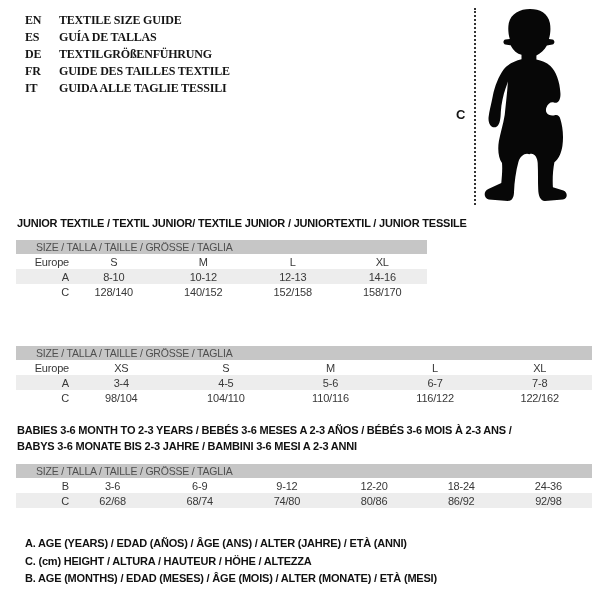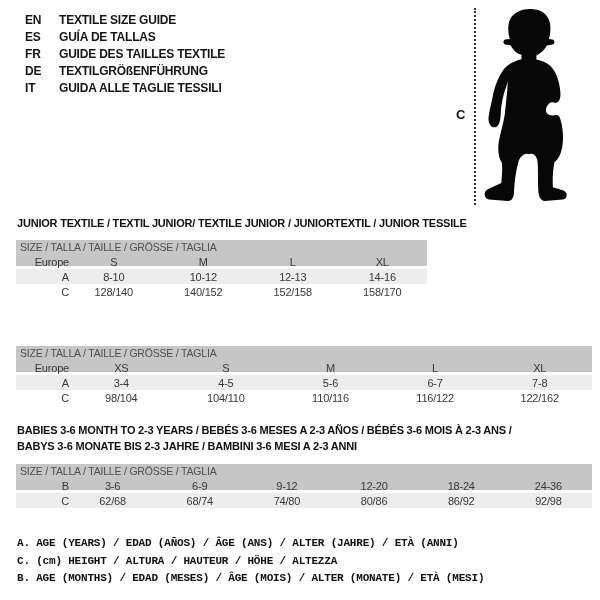--- a/index.html
+++ b/index.html
@@ -6,51 +6,51 @@
   html, body { background: #ffffff; }
   .canvas {
     position: relative;
     width: 600px;
     height: 600px;
     background: #ffffff;
     font-family: "Liberation Sans", "DejaVu Sans", sans-serif;
     overflow: hidden;
   }
   
-  .langs { position: absolute; left: 25px; top: 12px; }
+  .langs { position: absolute; left: 25px; top: 12px; font-family: Liberation Serif, serif; }
   .lang-row { line-height: 17px; font-weight: bold; font-size: 12px; letter-spacing: -0.2px; color: #151515; white-space: nowrap; }
   .lang-code { display: inline-block; width: 34px; }
   
   .measure-line { position: absolute; left: 474px; top: 8px; height: 197px; width: 0; border-left: 2px dotted #333; }
   .measure-label { position: absolute; left: 456px; top: 107px; font-weight: bold; font-size: 13px; color: #151515; }
   .silhouette { position: absolute; left: 480px; top: 7px; }
   
   .sec-title { position: absolute; left: 17px; font-weight: bold; font-size: 11px; letter-spacing: -0.2px; color: #111; white-space: nowrap; line-height: 16px; }
   .sub { font-size: 7.5px; vertical-align: -2px; }
   
-  .size-bar { position: absolute; left: 16px; height: 26px; background: #c6c6c6; color: #4f4f4f; font-size: 10.5px; line-height: 14px; padding-left: 4px; letter-spacing: -0.2px; white-space: nowrap; }
+  .size-bar { position: absolute; left: 16px; height: 14px; background: #c6c6c6; color: #4f4f4f; font-size: 10.5px; line-height: 14px; padding-left: 20px; letter-spacing: -0.2px; white-space: nowrap; }
   
   table.size-table { position: absolute; left: 16px; border-collapse: collapse; table-layout: fixed; }
   table.size-table td { height: 15px; font-size: 11px; color: #383838; text-align: center; vertical-align: middle; letter-spacing: -0.2px; padding: 0; }
   table.size-table td.lbl { text-align: right; padding-left: 4px; }
   table.size-table tr.alt td { background: #ededed; }
   
-  .legend { position: absolute; left: 17px; top: 535px; font-family: Liberation Mono, monospace; }
+  .legend { position: absolute; left: 25px; top: 535px; }
   .legend-line { font-weight: bold; font-size: 11px; letter-spacing: -0.2px; line-height: 17.5px; color: #111; white-space: nowrap; }
 </style>
 </head>
 <body>
 
 <div class="canvas">
 
   <div class="langs">
     <div class="lang-row"><span class="lang-code">EN</span><span>TEXTILE SIZE GUIDE</span></div>
     <div class="lang-row"><span class="lang-code">ES</span><span>GUÍA DE TALLAS</span></div>
+    <div class="lang-row"><span class="lang-code">DE</span><span>TEXTILGRÖßENFÜHRUNG</span></div>
     <div class="lang-row"><span class="lang-code">FR</span><span>GUIDE DES TAILLES TEXTILE</span></div>
-    <div class="lang-row"><span class="lang-code">DE</span><span>TEXTILGRÖßENFÜHRUNG</span></div>
     <div class="lang-row"><span class="lang-code">IT</span><span>GUIDA ALLE TAGLIE TESSILI</span></div>
   </div>
 
   <div class="measure-line"></div>
   <div class="measure-label">C</div>
   <svg class="silhouette" width="90" height="198" viewBox="0 0 90 198">
     <path fill="#070707" d="M50 2 C40 2 31 6.5 28.8 16 C27.8 21.5 28.3 27 29.8 32 L25.4 32.5 C22.8 33 22.8 37 25.4 37.5 L30.6 38.3 C33 43.5 37.5 47 41.5 47.8 L41.5 52.3 C34 54.3 27.2 57.5 23.6 62.5 C18.6 69.5 14.8 79 12.8 89 C11.2 97 9.2 104.5 8.6 110 C7.8 117.5 12.4 122.3 16.9 119.4 C20.1 117.2 20.6 111 20.8 105 C21.3 97 23.2 88 25.7 81 C26.5 78.7 27.3 76.5 27.9 74.5 C27.2 86 25.7 98 24.7 108 C23.2 117.5 20.4 126 18.9 134 C17.4 143 18.6 151 22 156 C22.6 163 21.8 170 21.3 176 L8.3 182 C3.3 184 3.5 191 8.8 192.6 L27.8 194 C32.3 194 33.9 190 34 185 C34.4 175 35.9 164 38.4 155 C40.4 148.5 45.4 145.5 49.4 147.3 C53.4 145.3 57.4 149.5 57.7 156 C58.2 166 57.9 175 58.2 182 C58.4 189 60.2 193.6 64.9 194 L82.9 192.6 C87.9 191.6 87.9 185.3 83.4 183.6 L72.9 180.3 C72.4 172 72.9 163 74.4 155.3 C78.4 152.3 81.4 146 82.4 139 C83.9 128 82.4 119 80.4 112.3 C79.9 109.3 77.9 107.6 75.4 108 C68.9 110 64.4 106 66.4 100.6 C67.9 96.6 70.9 94.6 73.9 95.6 C78.4 97 80.9 92 80.4 86 C79.9 75 75.9 64 70.4 59 C66.4 55.6 61.4 53.6 56.4 52.6 L56.4 48.6 C60.4 46.6 64.4 43 66.9 38.6 L72.4 37.6 C75.1 37.1 75.1 33.1 72.4 32.6 L68.9 32.1 C70.4 27.1 70.9 21.6 69.9 16.1 C67.9 6.1 59.9 2 50 2 Z"></path>
   </svg>
 
   <div class="sec-title" style="top:215px">JUNIOR TEXTILE / TEXTIL JUNIOR/ TEXTILE JUNIOR / JUNIORTEXTIL / JUNIOR TESSILE</div>

